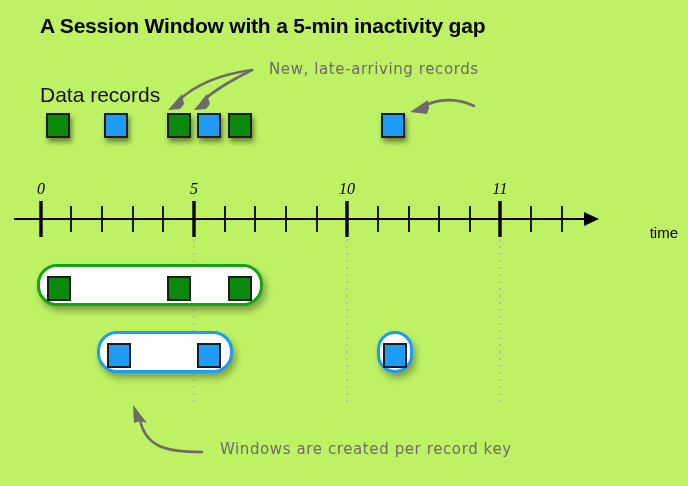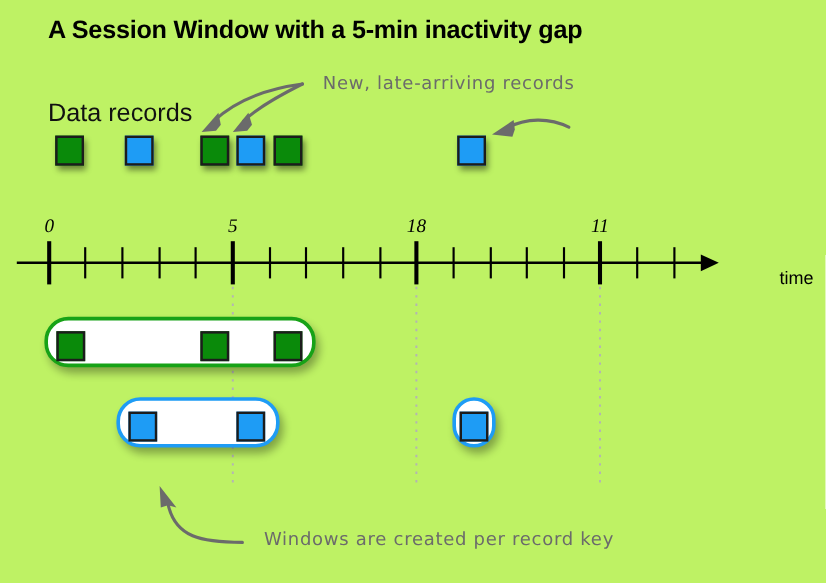--- a/index.html
+++ b/index.html
@@ -158,21 +158,21 @@
 
     <g>
       <path d="M202,452 C168,452 146,448 140,420" fill="none" stroke="#6b6b6b" stroke-width="2.6" stroke-linecap="round"></path>
       <polygon points="133,405 147,423 140,421 134,423" fill="#6b6b6b"></polygon>
     </g>
   </svg>
 
   <div id="axis-numbers">
       <div class="axis-num" style="left: 21px; top: 180px; width: 40px;">0</div>
       <div class="axis-num" style="left: 174px; top: 180px; width: 40px;">5</div>
-      <div class="axis-num" style="left: 327px; top: 180px; width: 40px;">18</div>
+      <div class="axis-num" style="left: 327px; top: 180px; width: 40px;">10</div>
       <div class="axis-num" style="left: 480px; top: 180px; width: 40px;">11</div>
     </div>
 
   <div id="stream-records">
       <div class="rec green" style="left: 46px; top: 113px;"></div>
       <div class="rec blue" style="left: 104px; top: 113px;"></div>
       <div class="rec green" style="left: 167px; top: 113px;"></div>
       <div class="rec blue" style="left: 197px; top: 113px;"></div>
       <div class="rec green" style="left: 228px; top: 113px;"></div>
       <div class="rec blue" style="left: 381px; top: 113px;"></div>

